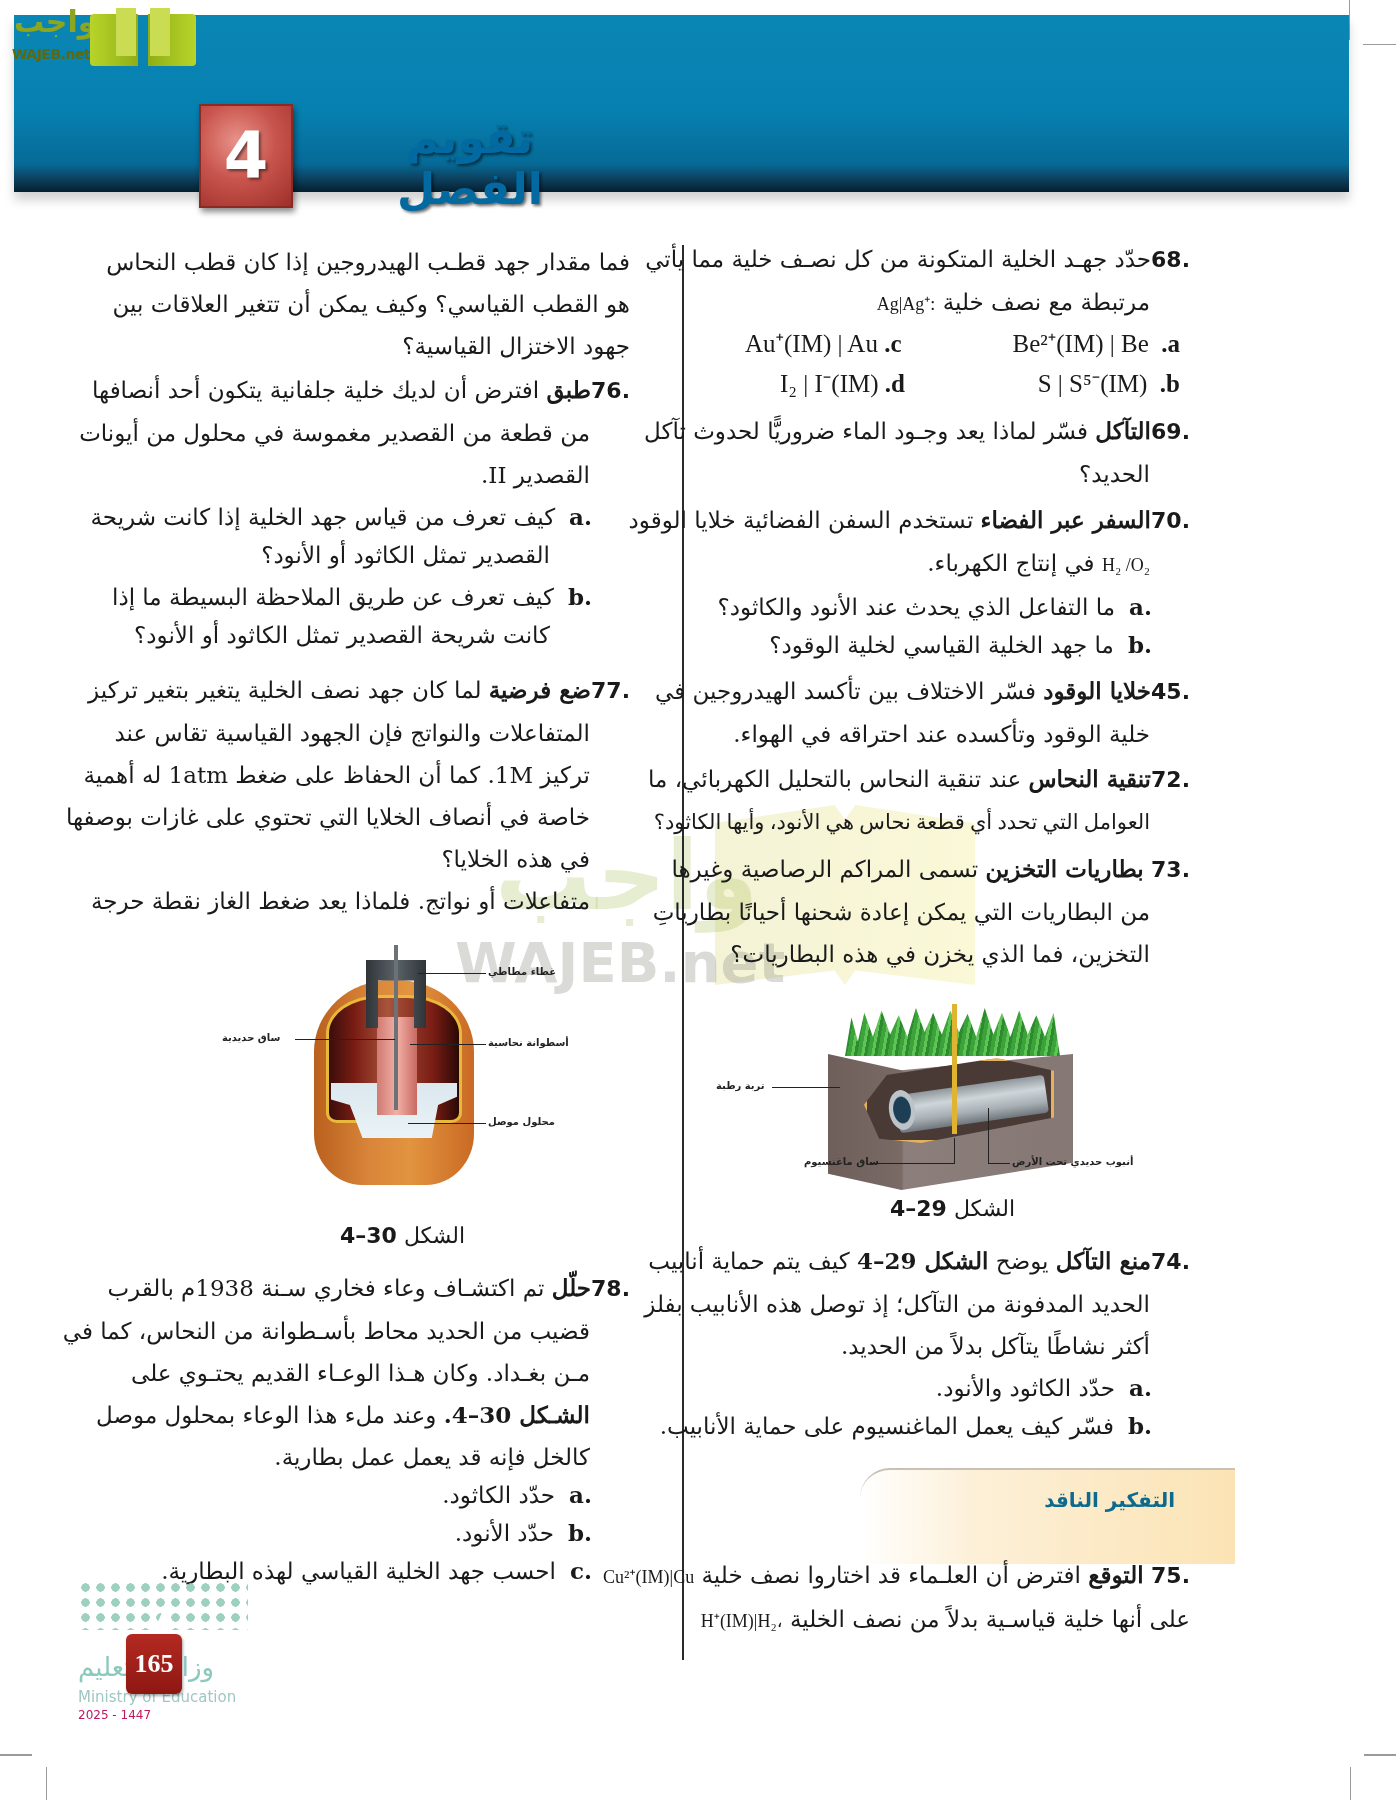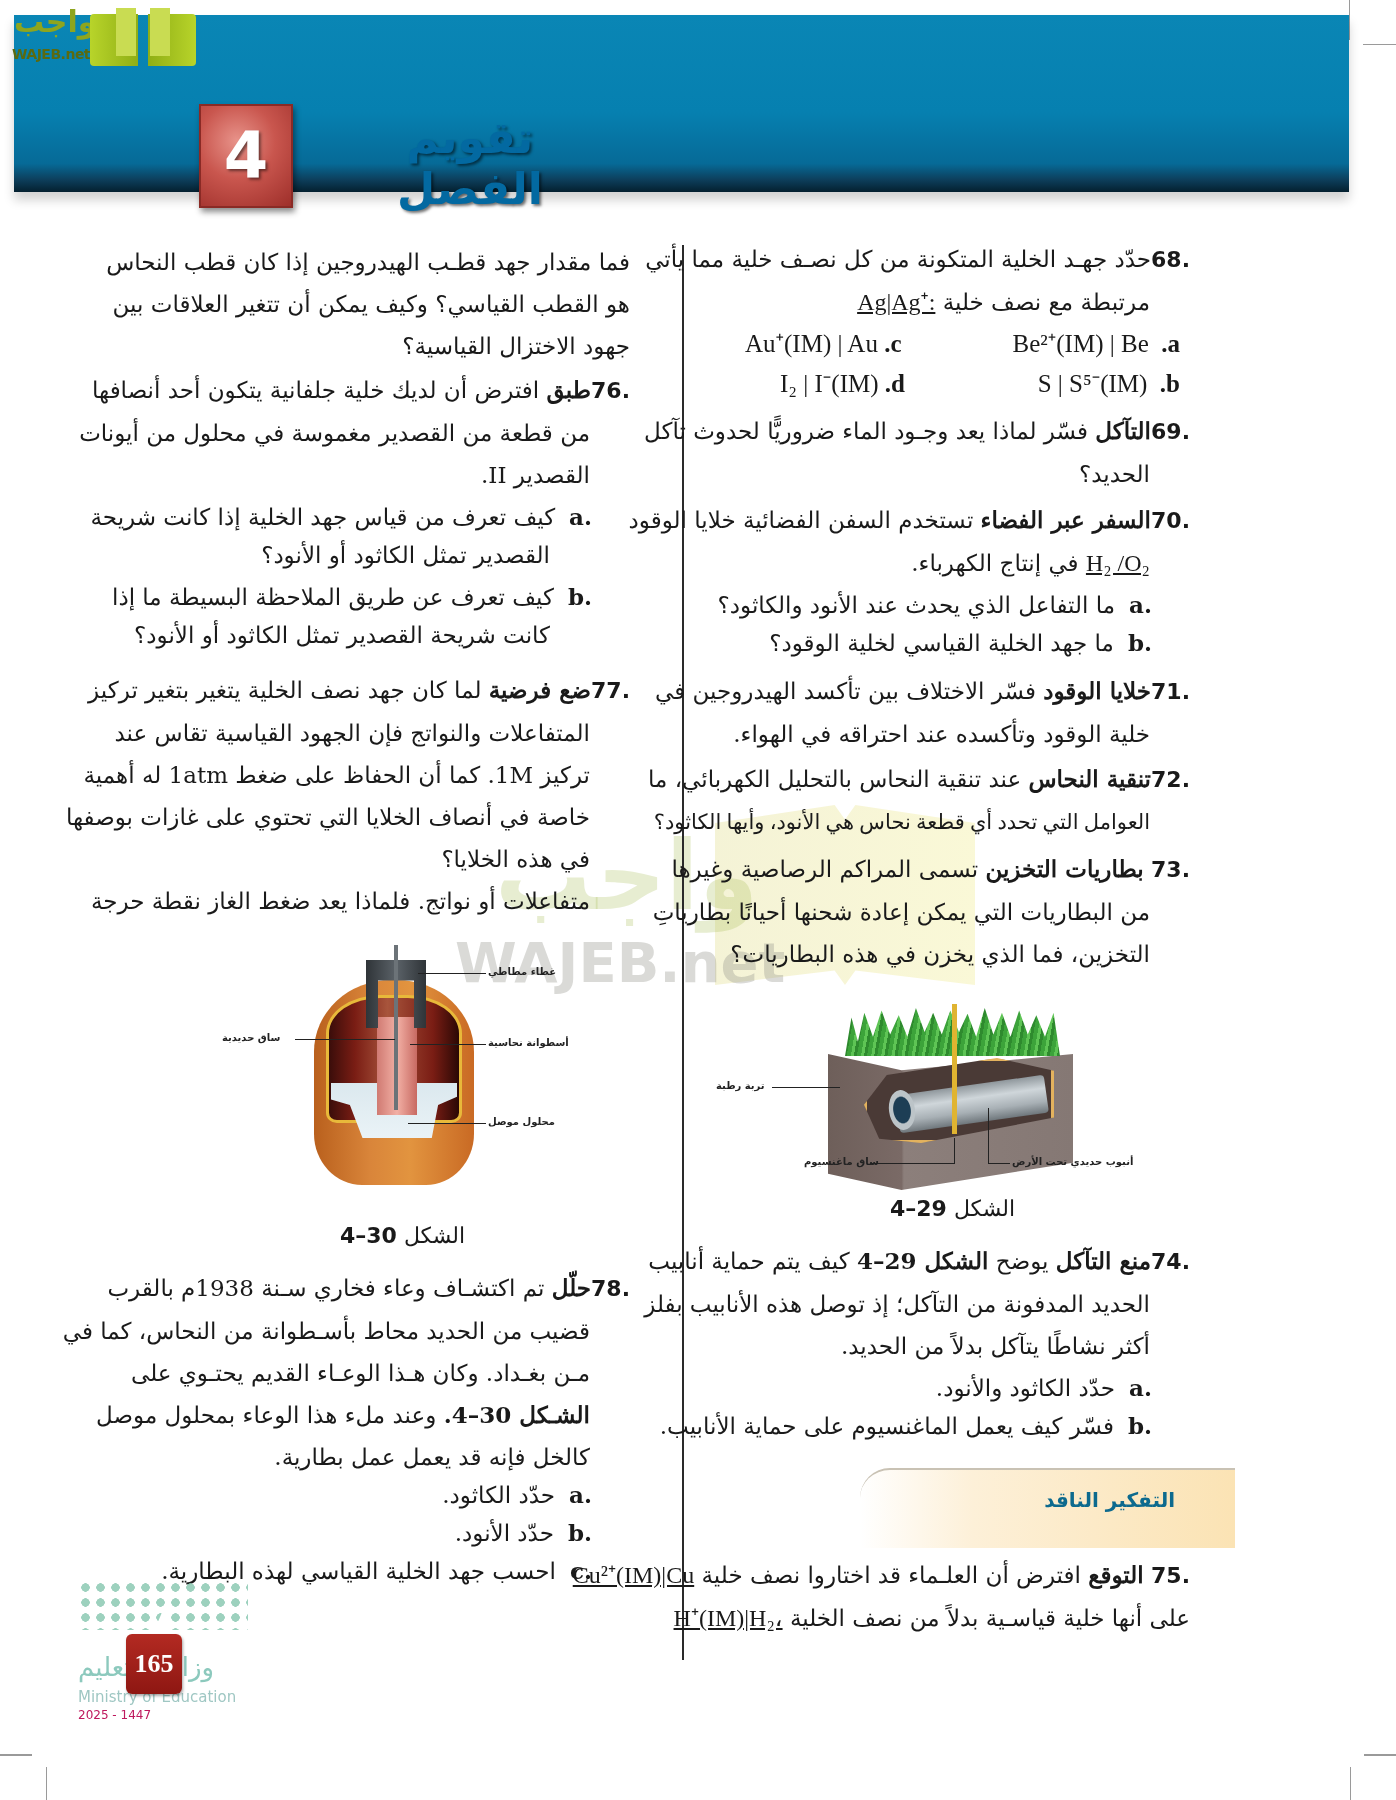--- a/index.html
+++ b/index.html
@@ -43,21 +43,21 @@
   .col-right { left: 695px; width: 495px; }
   .col-left { left: 138px; width: 492px; }
 
   .q { position: absolute; direction: rtl; }
   .q-line { display: block; white-space: nowrap; }
   .qnum { font-family: "DejaVu Sans", sans-serif; font-weight: bold; font-size: 22px; direction: ltr; unicode-bidi: isolate; }
   .kw { font-weight: bold; }
   .indent { padding-right: 40px; }
   .sub { display: flex; direction: rtl; gap: 14px; padding-right: 38px; }
   .sub-letter { font-family: "DejaVu Serif", serif; font-weight: bold; font-size: 23px; direction: ltr; unicode-bidi: isolate; }
-  .formula { font-family: "Liberation Serif", serif; font-size: 24px; direction: ltr; unicode-bidi: isolate; text-decoration: underline; }
+  .formula { font-family: "Liberation Serif", serif; font-size: 18px; direction: ltr; unicode-bidi: isolate; }
 
   .pairs { position: absolute; direction: ltr; }
   .pair { position: absolute; white-space: nowrap; font-family: "Liberation Serif", serif; font-size: 25px; }
   .pair b { font-family: "Liberation Serif", serif; }
 
   
   .fig29 { position: absolute; left: 740px; top: 990px; width: 440px; height: 200px; }
   .grass { position: absolute; left: 105px; top: 18px; width: 215px; height: 48px;
     background: repeating-linear-gradient(100deg, #3ca33a 0 4px, #5ec455 4px 7px, #2e8a2e 7px 10px);
     clip-path: polygon(0 100%, 3% 20%, 6% 70%, 9% 10%, 13% 60%, 17% 5%, 21% 55%, 25% 15%, 29% 60%, 33% 0, 37% 50%, 41% 10%, 45% 55%, 49% 5%, 53% 50%, 57% 12%, 61% 60%, 65% 0, 69% 55%, 73% 10%, 77% 60%, 81% 5%, 85% 55%, 89% 15%, 93% 60%, 97% 10%, 100% 100%); }
@@ -92,21 +92,21 @@
     background: linear-gradient(180deg, #dbe8ee 0%, #eaf3f7 100%);
     clip-path: polygon(0 0, 100% 0, 100% 25%, 85% 40%, 80% 100%, 25% 100%, 15% 40%, 0 30%); }
   .copper { position: absolute; left: 167px; top: 82px; width: 40px; height: 98px;
     background: linear-gradient(90deg, #d07a72 0%, #f2b0a5 50%, #c86a62 100%); }
   .stopper { position: absolute; left: 156px; top: 25px; width: 60px; height: 68px;
     background: linear-gradient(90deg, #2f3438 0%, #5b6268 50%, #2f3438 100%);
     clip-path: polygon(0 0, 100% 0, 100% 100%, 80% 100%, 80% 30%, 20% 30%, 20% 100%, 0 100%); }
   .iron-rod { position: absolute; left: 184px; top: 10px; width: 4px; height: 165px; background: #6c7378; }
 
   
-  .ct-banner { position: absolute; left: 860px; top: 1468px; width: 375px; height: 80px;
+  .ct-banner { position: absolute; left: 860px; top: 1468px; width: 375px; height: 96px;
     background: linear-gradient(90deg, rgba(255,255,255,0) 0%, #fdf0d8 30%, #fbe3b4 100%);
     border-top: 2px solid #c9c2b4; border-radius: 30px 0 0 0; }
   .ct-title { position: absolute; right: 60px; top: 18px; font-family: "DejaVu Sans", sans-serif; font-weight: bold;
     font-size: 20px; color: #0d6a8e; direction: rtl; }
 
   
   .wm { position: absolute; left: 455px; top: 820px; pointer-events: none; }
   .wm-ar { position: absolute; left: 40px; top: 0; font-family: "DejaVu Sans", sans-serif; font-weight: bold;
     font-size: 96px; color: rgba(170,190,90,0.28); direction: rtl; white-space: nowrap; }
   .wm-en { position: absolute; left: 0; top: 110px; font-family: "DejaVu Sans", sans-serif; font-weight: bold;
@@ -187,21 +187,21 @@
       <span class="sub-letter">a.</span>
       <span>ما التفاعل الذي يحدث عند الأنود والكاثود؟</span>
     </span>
   <span class="q-line sub" style="margin-top:-4px;">
       <span class="sub-letter">b.</span>
       <span>ما جهد الخلية القياسي لخلية الوقود؟</span>
     </span>
 </div>
 
 <div class="q col col-right" style="top:670px;">
-  <span class="q-line"><span class="qnum">71.</span><span class="kw">خلايا الوقود</span> <span>فسّر الاختلاف بين تأكسد الهيدروجين في</span></span>
+  <span class="q-line"><span class="qnum">45.</span><span class="kw">خلايا الوقود</span> <span>فسّر الاختلاف بين تأكسد الهيدروجين في</span></span>
   <span class="q-line indent"><span>خلية الوقود وتأكسده عند احتراقه في الهواء.</span></span>
 </div>
 
 <div class="q col col-right" style="top:758px;">
   <span class="q-line"><span class="qnum">72.</span><span class="kw">تنقية النحاس</span> <span>عند تنقية النحاس بالتحليل الكهربائي، ما</span></span>
   <span class="q-line indent" style="font-size:21px;font-family:Liberation Serif, serif;"><span>العوامل التي تحدد أي قطعة نحاس هي الأنود، وأيها الكاثود؟</span></span>
 </div>
 
 <div class="q col col-right" style="top:848px;">
   <span class="q-line"><span class="qnum">73.</span> <span class="kw">بطاريات التخزين</span> <span>تسمى المراكم الرصاصية وغيرها</span></span>

